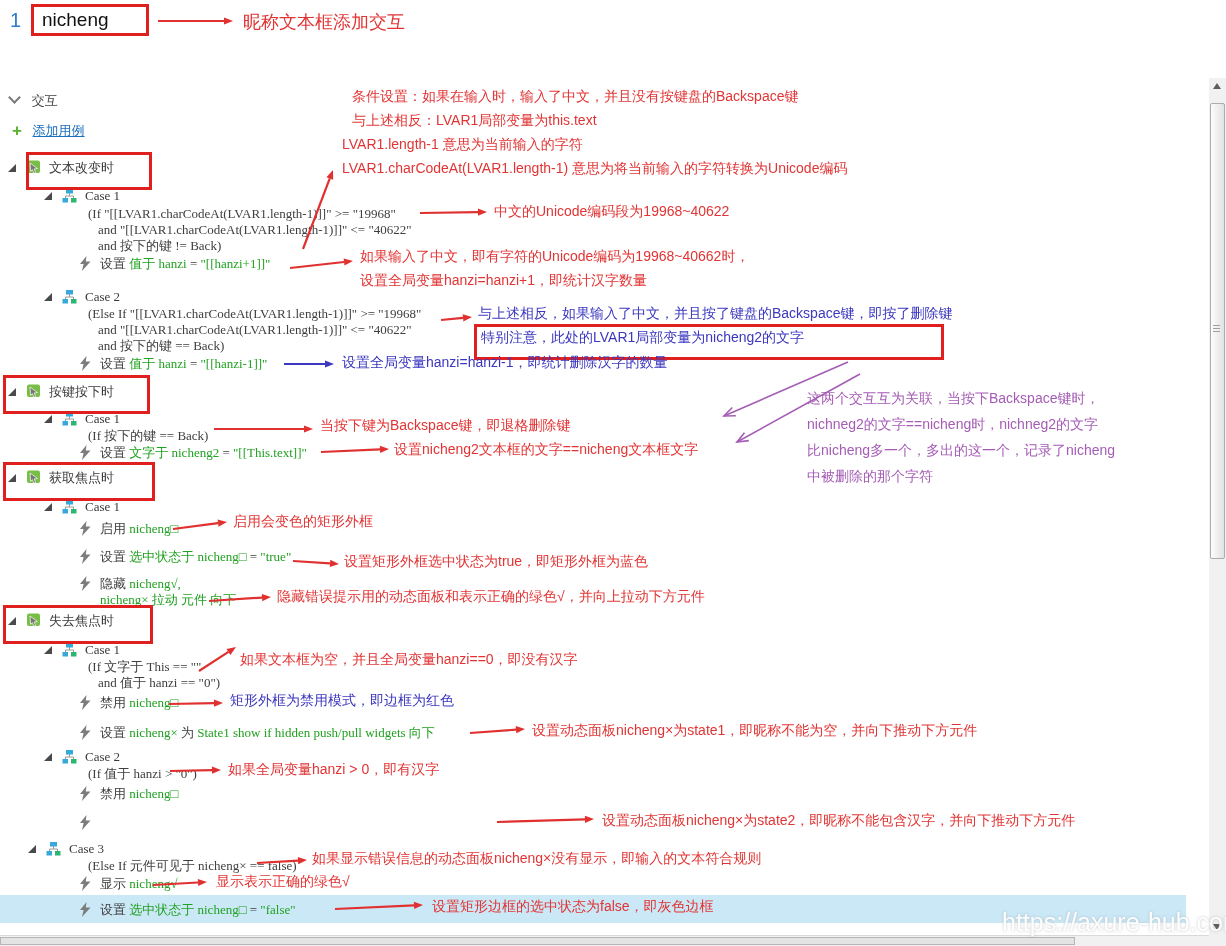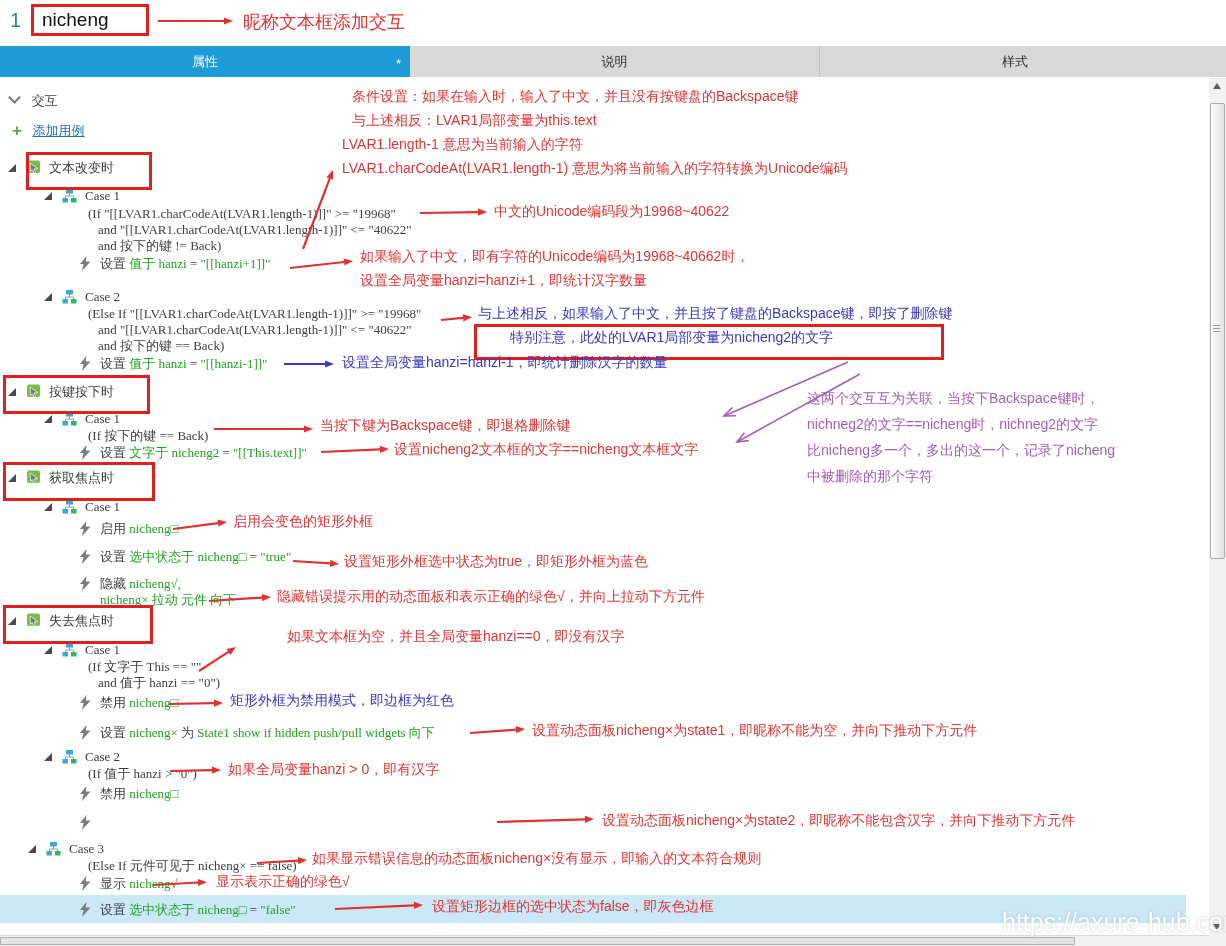--- a/index.html
+++ b/index.html
@@ -67,32 +67,20 @@
 </head>
 <body>
 
 <div class="stage">
   <div class="topbar">
     <span class="idx">1</span>
     <input class="name-input" value="nicheng" style="">
     <span class="topnote">昵称文本框添加交互</span>
   </div>
 
-  <div class="tabs">
-    <div class="tab t1 active">
-      <span>属性</span>
-      <span class="star">*</span>
-    </div>
-    <div class="tab t2">
-      <span>说明</span>
-    </div>
-    <div class="tab t3">
-      <span>样式</span>
-    </div>
-  </div>
 
   <div class="hl-row"></div>
 
   <div class="int-header">
     <span class="chev"></span>
     <span>交互</span>
   </div>
   <div class="add-case">
     <span class="plus">+</span>
     <span class="link">添加用例</span>
@@ -362,32 +350,32 @@
     </svg>
   <div id="notes">
       <div class="note red" style="left: 352px; top: 88px;">条件设置：如果在输入时，输入了中文，并且没有按键盘的Backspace键</div>
       <div class="note red" style="left: 352px; top: 112px;">与上述相反：LVAR1局部变量为this.text</div>
       <div class="note red" style="left: 342px; top: 136px;">LVAR1.length-1 意思为当前输入的字符</div>
       <div class="note red" style="left: 342px; top: 160px;">LVAR1.charCodeAt(LVAR1.length-1) 意思为将当前输入的字符转换为Unicode编码</div>
       <div class="note red" style="left: 494px; top: 203px;">中文的Unicode编码段为19968~40622</div>
       <div class="note red" style="left: 360px; top: 248px;">如果输入了中文，即有字符的Unicode编码为19968~40662时，</div>
       <div class="note red" style="left: 360px; top: 272px;">设置全局变量hanzi=hanzi+1，即统计汉字数量</div>
       <div class="note blue" style="left: 478px; top: 305px;">与上述相反，如果输入了中文，并且按了键盘的Backspace键，即按了删除键</div>
-      <div class="note blue" style="left: 481px; top: 329px; margin-left: 29px;">特别注意，此处的LVAR1局部变量为nicheng2的文字</div>
+      <div class="note blue" style="left: 481px; top: 329px;">特别注意，此处的LVAR1局部变量为nicheng2的文字</div>
       <div class="note blue" style="left: 342px; top: 354px;">设置全局变量hanzi=hanzi-1，即统计删除汉字的数量</div>
       <div class="note red" style="left: 320px; top: 417px;">当按下键为Backspace键，即退格删除键</div>
       <div class="note red" style="left: 394px; top: 441px;">设置nicheng2文本框的文字==nicheng文本框文字</div>
       <div class="note purple" style="left: 807px; top: 390px;">这两个交互互为关联，当按下Backspace键时，</div>
       <div class="note purple" style="left: 807px; top: 416px;">nichneg2的文字==nicheng时，nichneg2的文字</div>
       <div class="note purple" style="left: 807px; top: 442px;">比nicheng多一个，多出的这一个，记录了nicheng</div>
       <div class="note purple" style="left: 807px; top: 468px;">中被删除的那个字符</div>
       <div class="note red" style="left: 233px; top: 513px;">启用会变色的矩形外框</div>
       <div class="note red" style="left: 344px; top: 553px;">设置矩形外框选中状态为true，即矩形外框为蓝色</div>
       <div class="note red" style="left: 277px; top: 588px;">隐藏错误提示用的动态面板和表示正确的绿色√，并向上拉动下方元件</div>
-      <div class="note red" style="left: 240px; top: 628px; margin-left: 47px;">如果文本框为空，并且全局变量hanzi==0，即没有汉字</div>
+      <div class="note red" style="left: 240px; top: 651px;">如果文本框为空，并且全局变量hanzi==0，即没有汉字</div>
       <div class="note blue" style="left: 230px; top: 692px;">矩形外框为禁用模式，即边框为红色</div>
       <div class="note red" style="left: 532px; top: 722px;">设置动态面板nicheng×为state1，即昵称不能为空，并向下推动下方元件</div>
       <div class="note red" style="left: 228px; top: 761px;">如果全局变量hanzi &gt; 0，即有汉字</div>
       <div class="note red" style="left: 602px; top: 812px;">设置动态面板nicheng×为state2，即昵称不能包含汉字，并向下推动下方元件</div>
       <div class="note red" style="left: 312px; top: 850px;">如果显示错误信息的动态面板nicheng×没有显示，即输入的文本符合规则</div>
       <div class="note red" style="left: 216px; top: 873px;">显示表示正确的绿色√</div>
       <div class="note red" style="left: 432px; top: 898px;">设置矩形边框的选中状态为false，即灰色边框</div>
     </div>
 
   <div class="vscroll">

